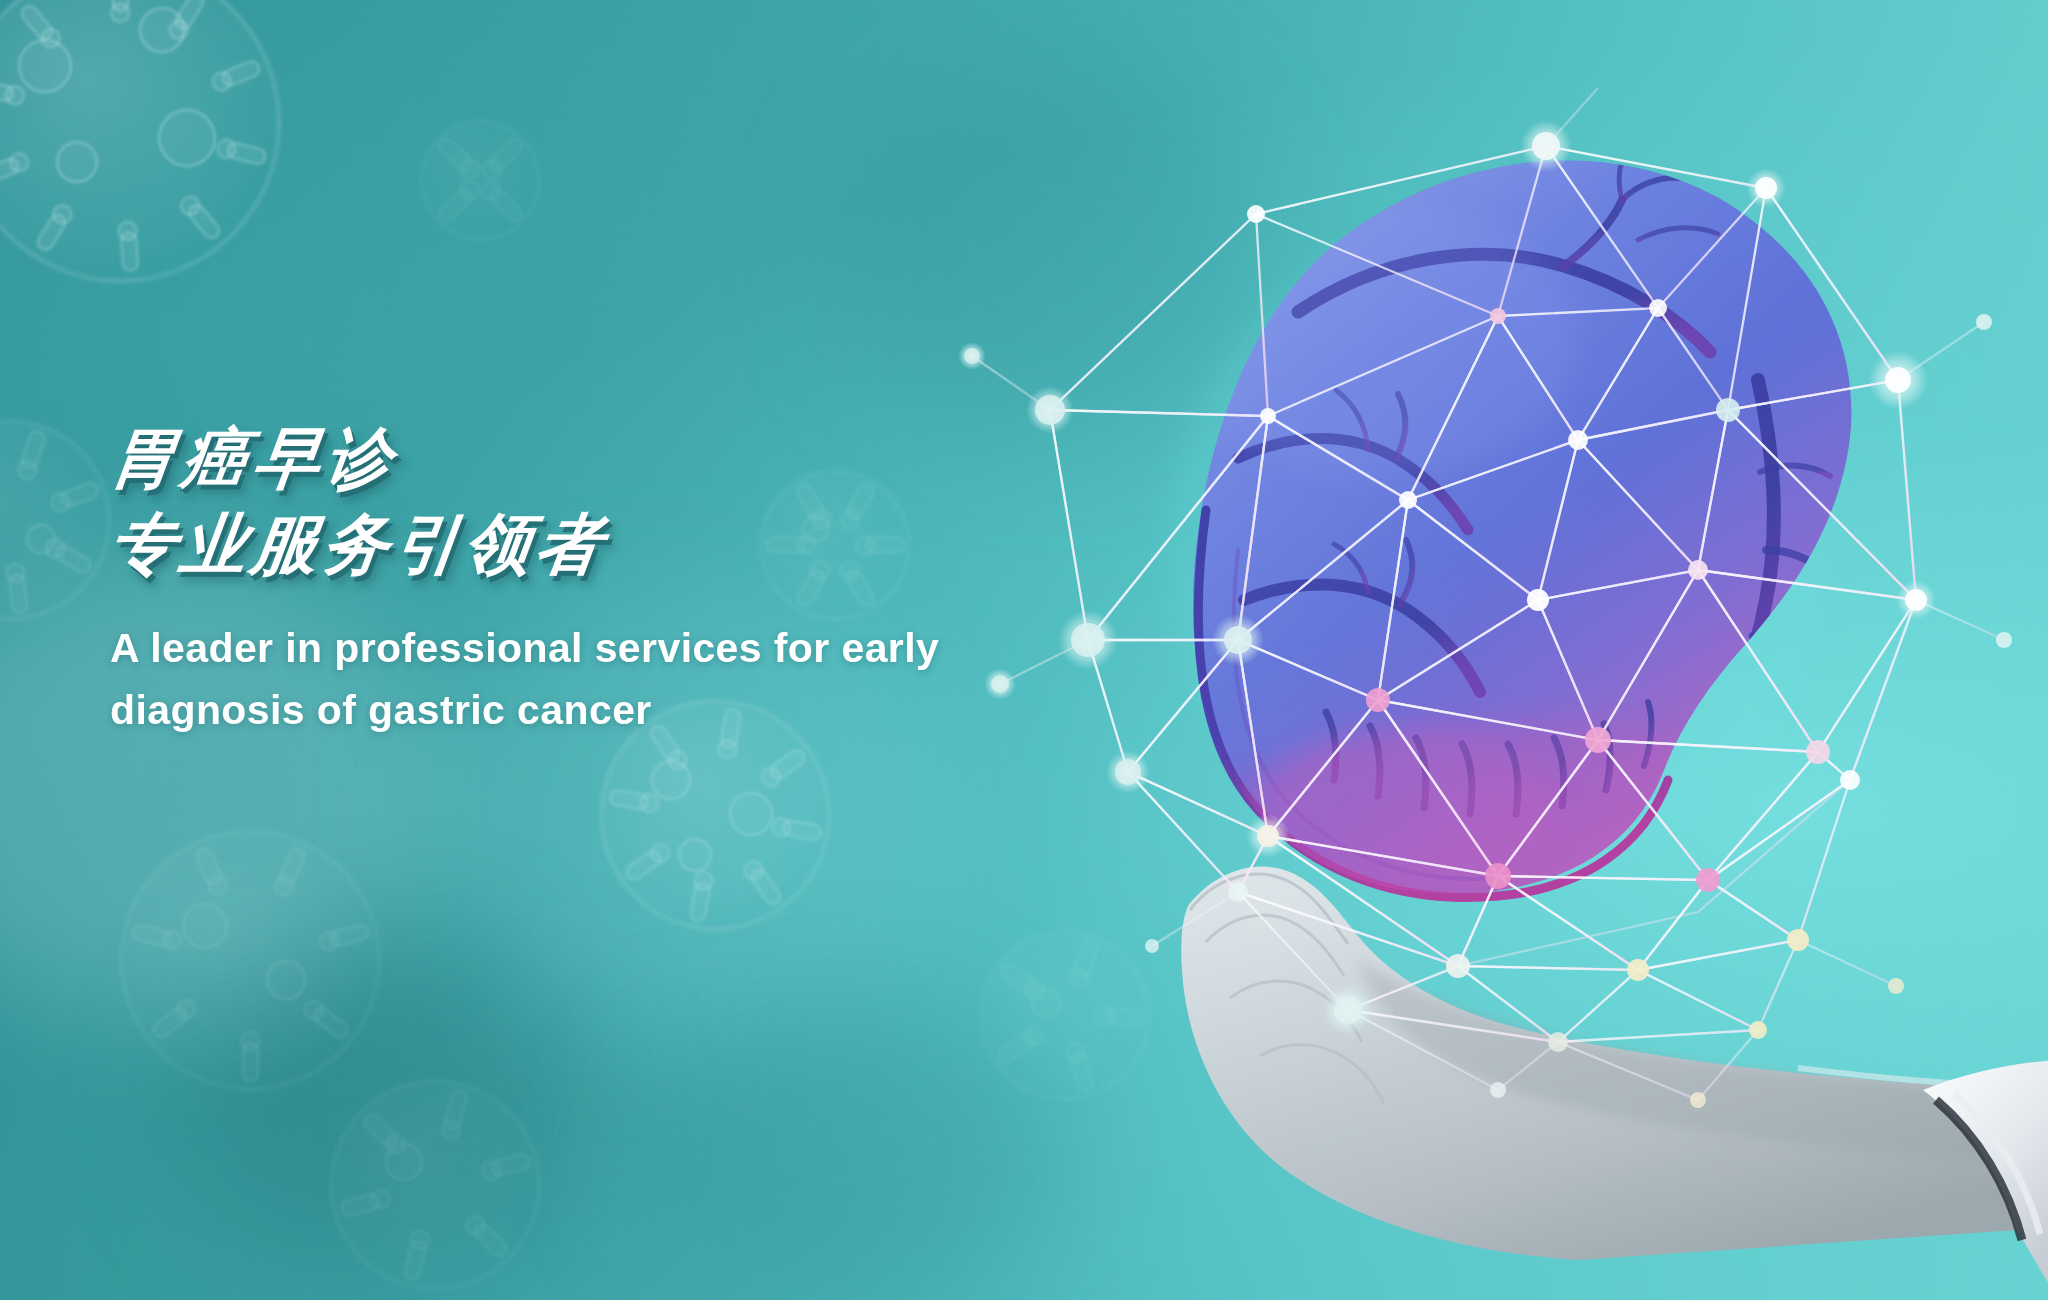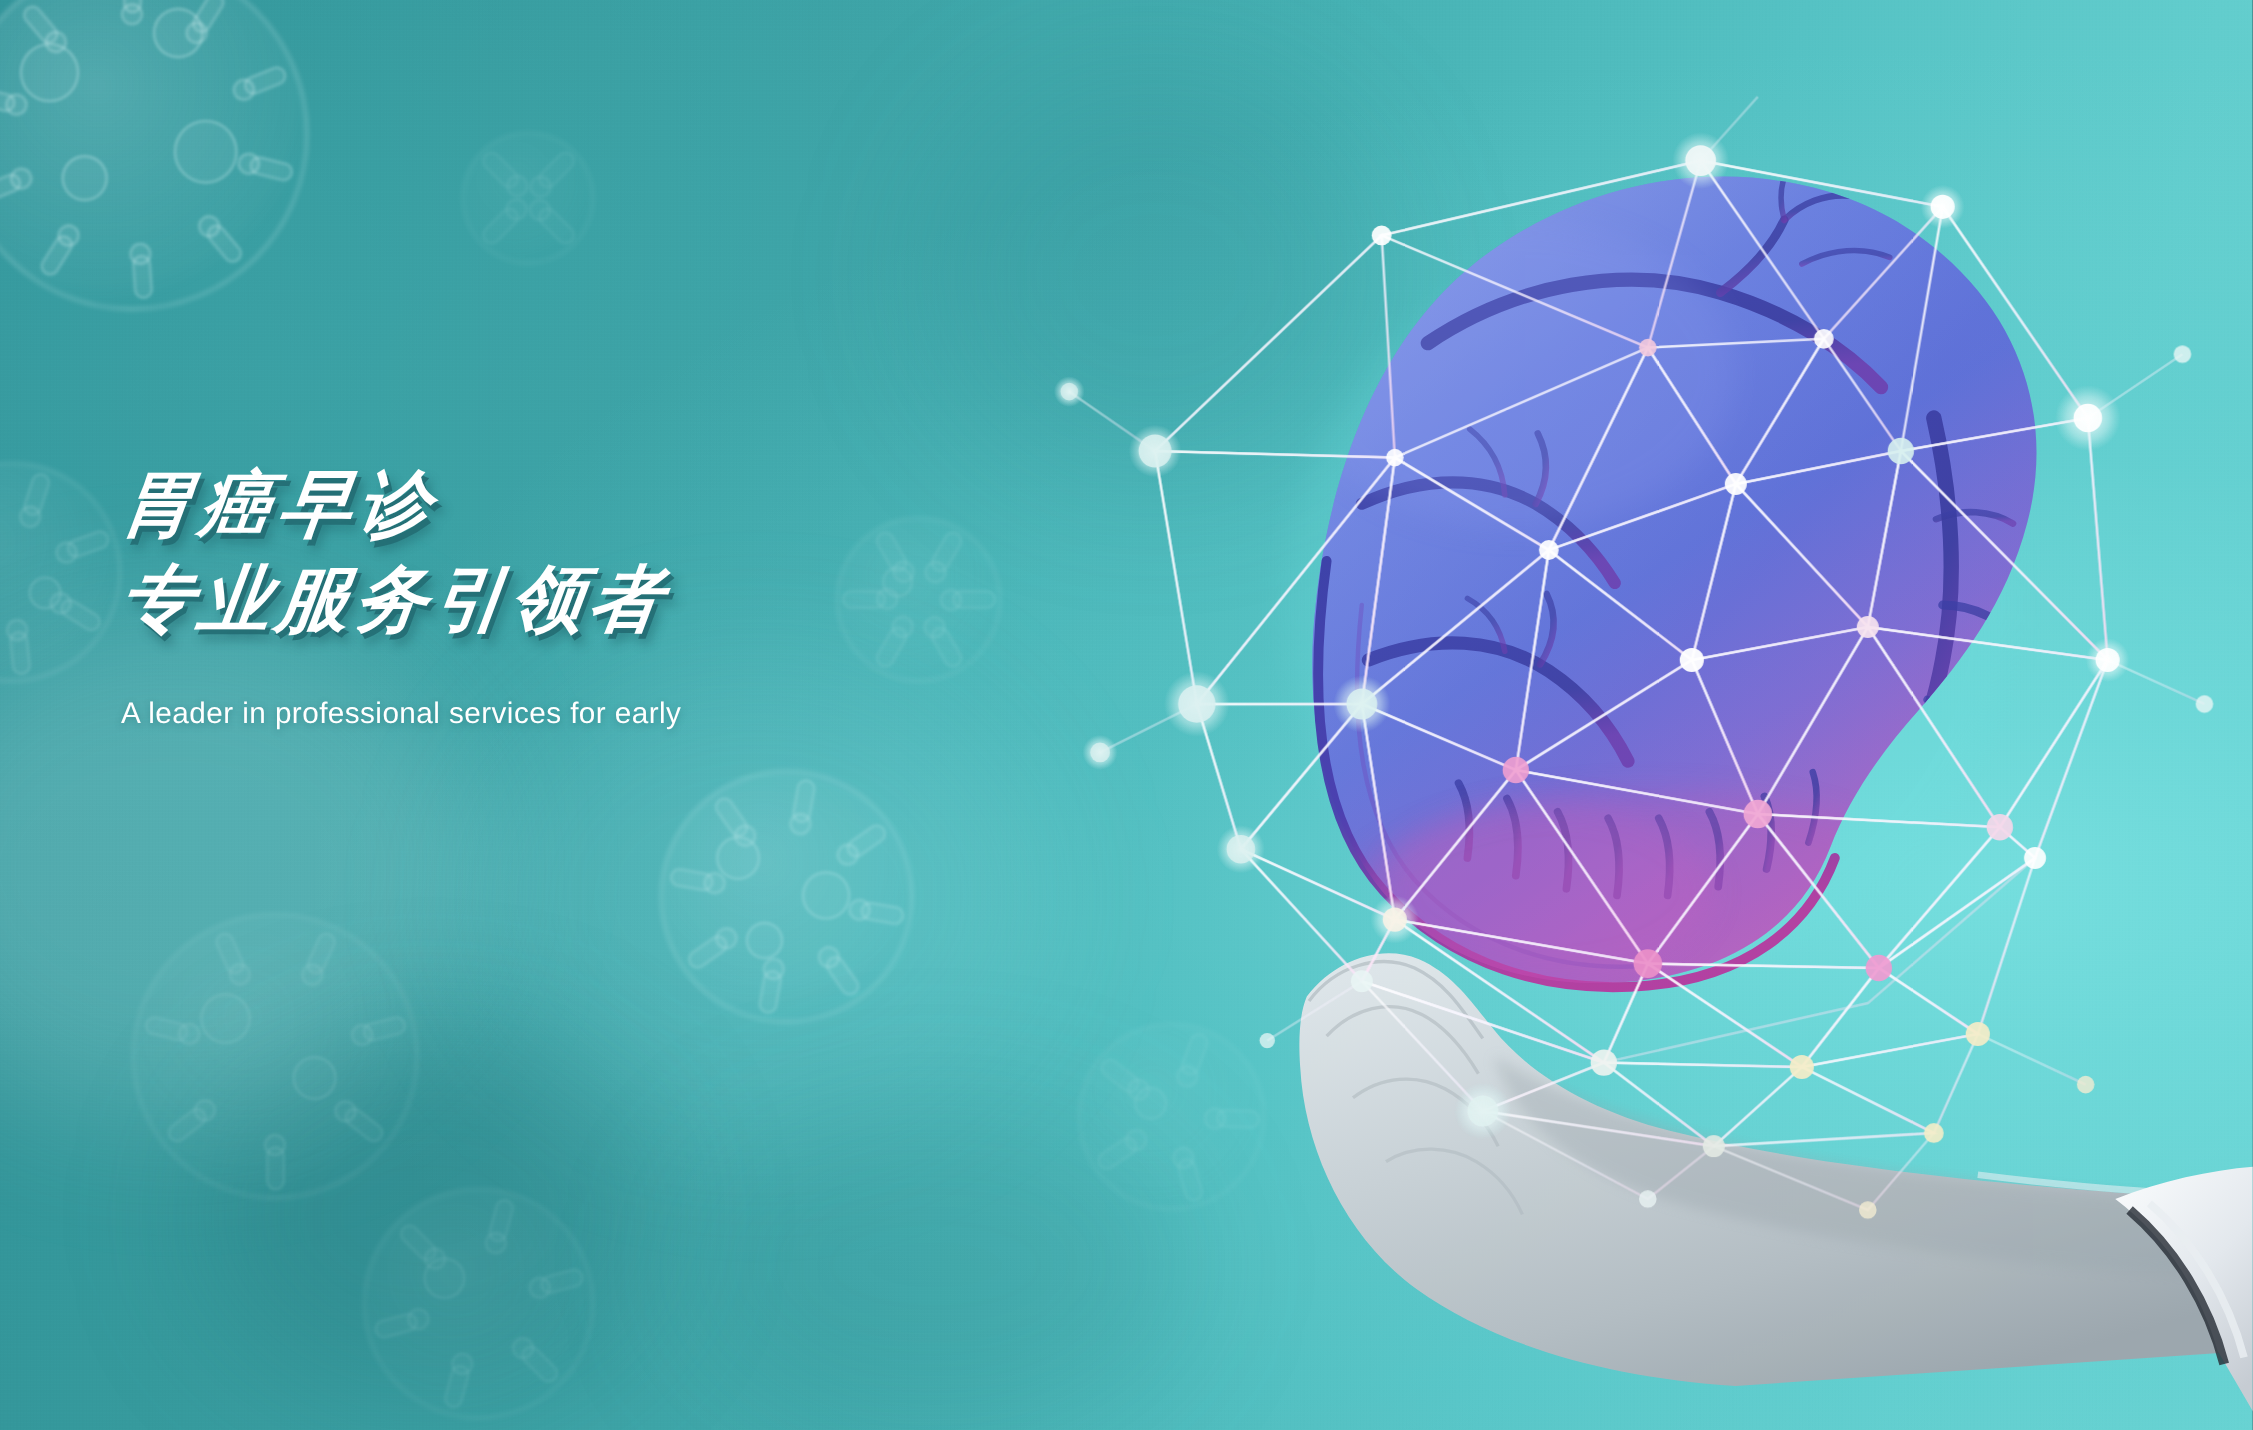--- a/index.html
+++ b/index.html
@@ -92,23 +92,23 @@
     text-shadow:
        4px 5px 0 rgba(36,110,116,.92),
        7px 9px 10px rgba(20,80,86,.45);
     white-space:nowrap;
   }
   .headline.l2{letter-spacing:5px;}
 
   .subtitle{
     margin-top:30px;
     color:#ffffff;
-    font-size:27px;
+    font-size:41px;
     line-height:62px;
-    font-weight:normal;
+    font-weight:bold;
     letter-spacing:.4px;
     max-width:1000px;
     text-shadow:0 2px 7px rgba(22,86,92,.35);
   }
   .subtitle .ln{display:block;}
 </style>
 </head>
 <body>
 
 <div class="stage">
@@ -579,16 +579,17 @@
         <circle cx="958" cy="906" r="8" fill="#f2ecd2" opacity=".8"></circle>
       </g>
     </svg>
   </div>
 
   <div class="copy">
     <div class="headline l1">胃癌早诊</div>
     <div class="headline l2">专业服务引领者</div>
     <div class="subtitle">
       <span class="ln">A leader in professional services for early</span>
+      <span class="ln">diagnosis of gastric cancer</span>
     </div>
   </div>
 
 </div>
 
 </body></html>

